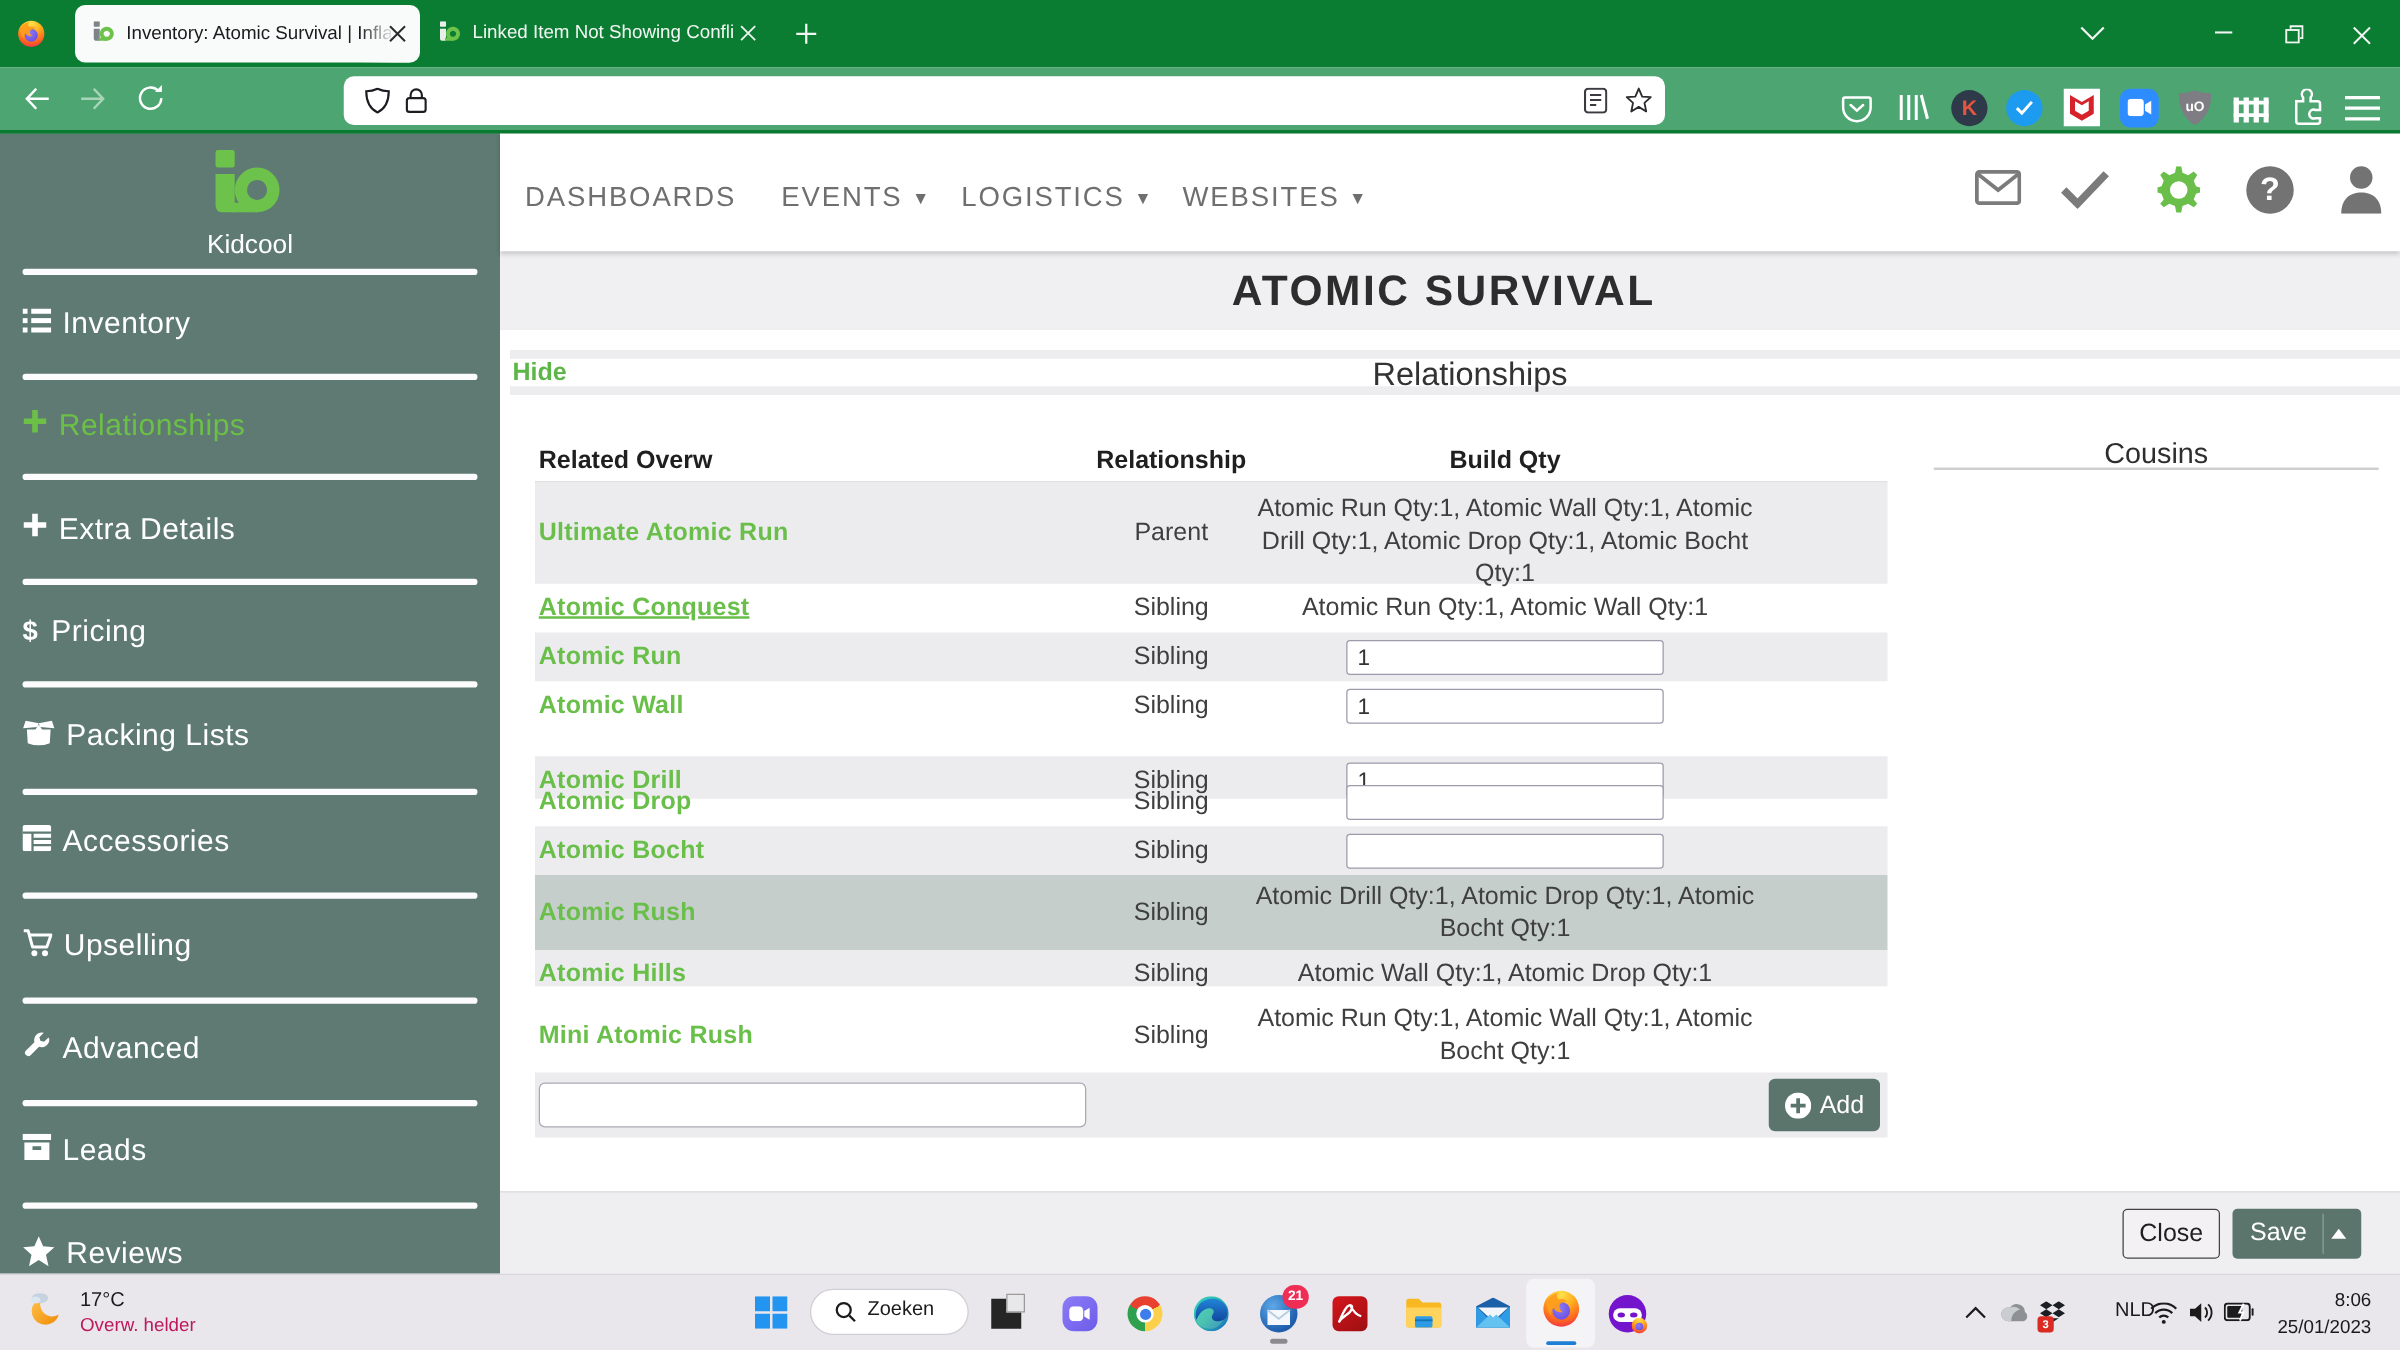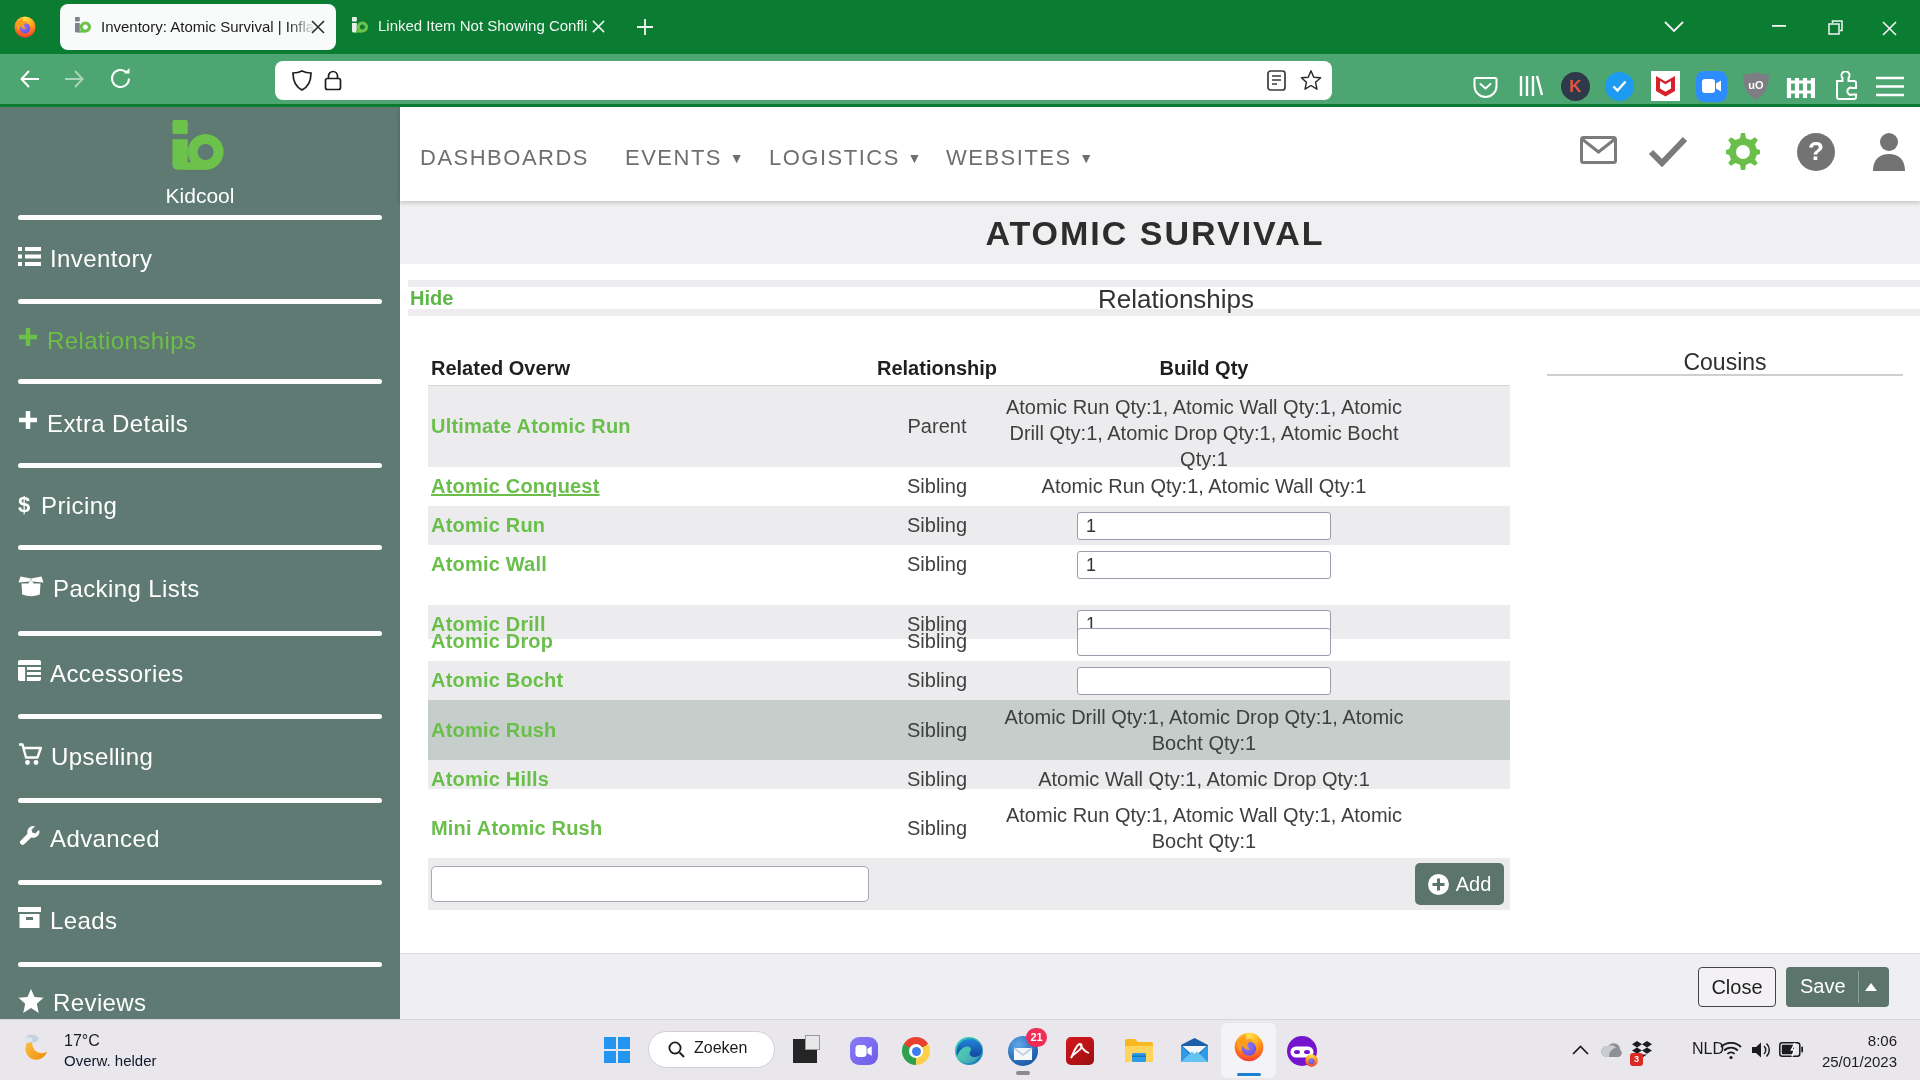--- a/index.html
+++ b/index.html
@@ -336,21 +336,21 @@
         <linearGradient id="moong" x1="0" y1="0" x2="1" y2="1">
           <stop offset="0" stop-color="#ffc14e"></stop>
           <stop offset="1" stop-color="#ef8d05"></stop>
         </linearGradient>
       </defs>
     <path d="M10 6 a11 11 0 1 0 13 13.5 a9.5 9.5 0 0 1 -13 -13.5 Z" fill="url(#moong)"></path>
     <ellipse cx="8" cy="6.5" rx="6.5" ry="4" fill="#c5d2df"></ellipse>
     <ellipse cx="4.5" cy="8" rx="4" ry="2.8" fill="#dce6ef"></ellipse>
   </svg>
   <div class="abs" style="left:64px;top:12px;font-size:16px;color:#1b1b1b;">17°C</div>
-  <div class="abs" style="left:64px;top:32px;font-size:15px;color:#0f172a;">Overw. helder</div>
+  <div class="abs" style="left:64px;top:32px;font-size:15px;color:#be185d;">Overw. helder</div>
 
   <svg class="abs" style="left:604px;top:17px" width="26" height="26" viewBox="0 0 26 26">
       <rect x="0" y="0" width="12" height="12" fill="#2395f1"></rect>
       <rect x="14" y="0" width="12" height="12" fill="#2395f1"></rect>
       <rect x="0" y="14" width="12" height="12" fill="#2395f1"></rect>
       <rect x="14" y="14" width="12" height="12" fill="#2395f1"></rect>
     </svg>
 
   <div class="abs" style="left:648px;top:11px;width:127px;height:37px;background:#fff;border:1px solid #d0ced6;border-radius:19px;"></div>
   <svg class="abs" style="left:668px;top:21px" width="17" height="17" viewBox="0 0 17 17">

